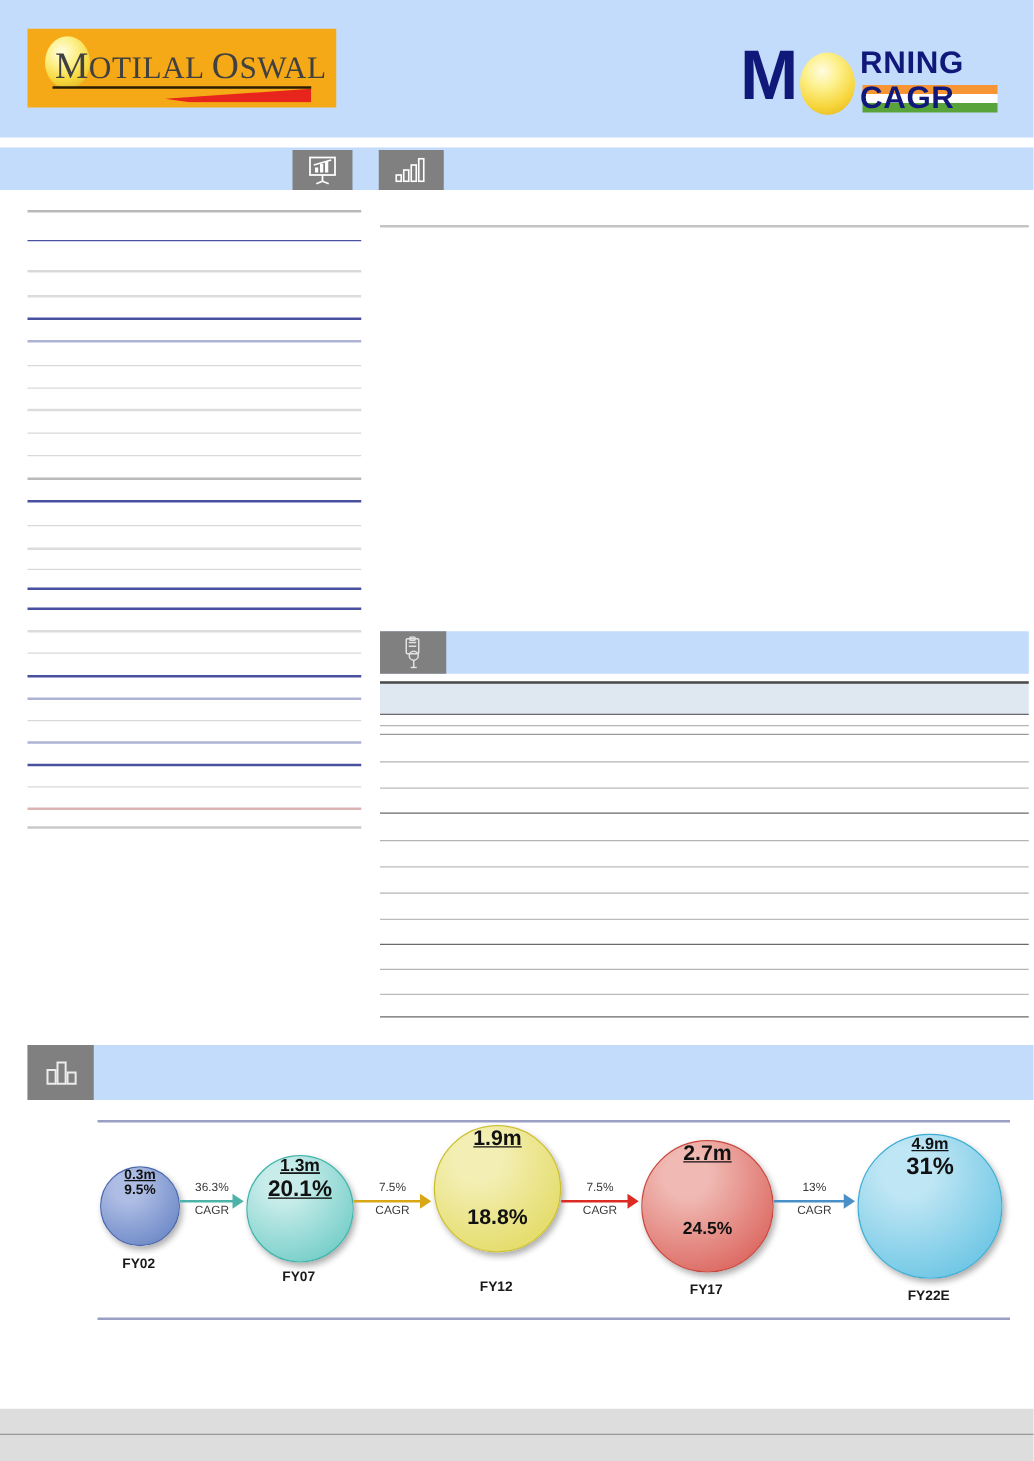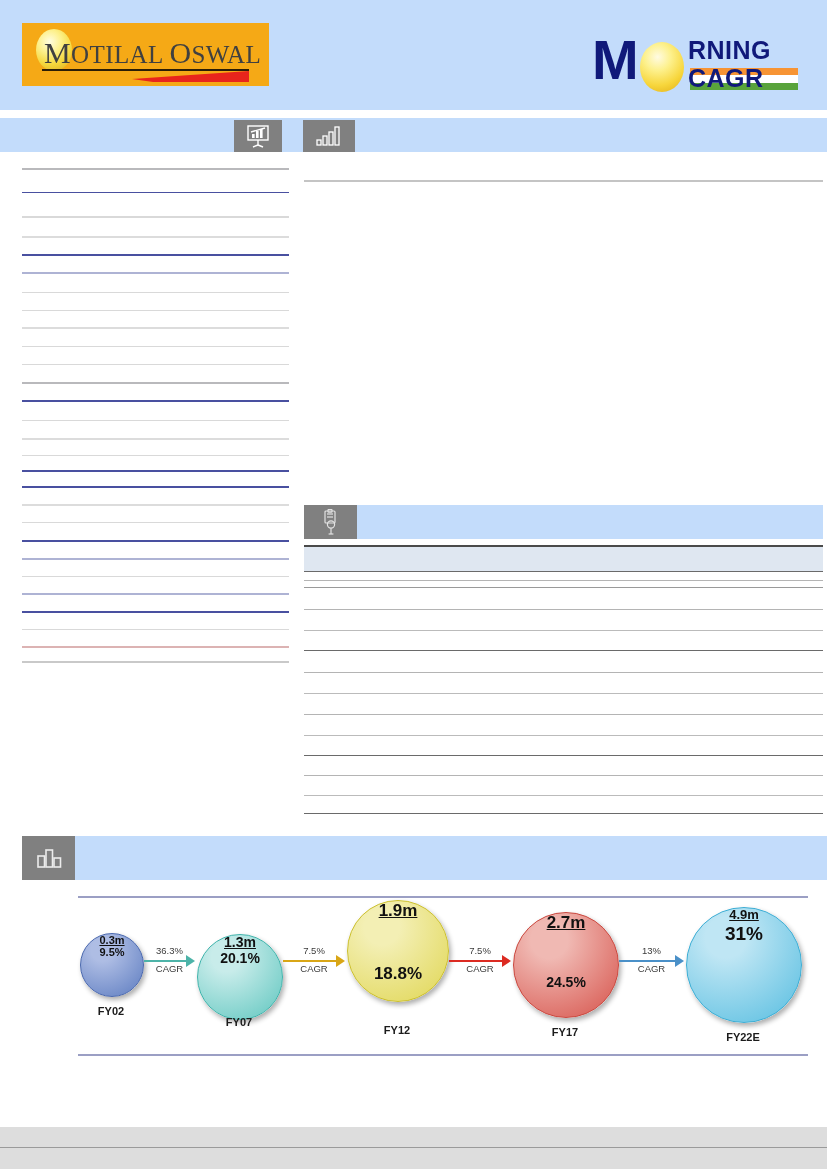--- a/index.html
+++ b/index.html
@@ -341,23 +341,23 @@
 
 <div class="chart-area">
   <div class="chart-topline"></div>
   <div class="chart-botline"></div>
   <div id="bubbles-layer">
       <div class="bubble" style="left: 2px; top: 37px; width: 62px; height: 62px; background: radial-gradient(circle at 34% 26%, rgb(174, 189, 228) 0%, rgb(174, 189, 228) 18%, rgb(93, 124, 192) 100%); border: 1px solid rgb(74, 104, 174);">
         <div class="bub-top" style="font-size: 11px;">0.3m</div>
         <div class="bub-bot" style="font-size: 11px;">9.5%</div>
       </div>
       <div class="bub-axis" style="left: -7px; width: 80px; top: 109px;">FY02</div>
-      <div class="bubble" style="left: 119px; top: 38px; width: 84px; height: 84px; background: radial-gradient(circle at 34% 26%, rgb(200, 236, 234) 0%, rgb(200, 236, 234) 18%, rgb(95, 198, 191) 100%); border: 1px solid rgb(63, 179, 171);">
+      <div class="bubble" style="left: 119px; top: 28px; width: 84px; height: 84px; background: radial-gradient(circle at 34% 26%, rgb(200, 236, 234) 0%, rgb(200, 236, 234) 18%, rgb(95, 198, 191) 100%); border: 1px solid rgb(63, 179, 171); text-decoration: underline;">
         <div class="bub-top" style="font-size: 14px;">1.3m</div>
-        <div class="bub-bot" style="font-size: 14px;">20.1%</div>
+        <div class="bub-bot" style="font-size: 18px;">20.1%</div>
       </div>
       <div class="bub-axis" style="left: 121px; width: 80px; top: 120px;">FY07</div>
       <div class="bubble" style="left: 269px; top: 4px; width: 100px; height: 100px; background: radial-gradient(circle at 34% 26%, rgb(243, 239, 180) 0%, rgb(243, 239, 180) 18%, rgb(224, 214, 83) 100%); border: 1px solid rgb(203, 191, 46); gap: 44px;">
         <div class="bub-top" style="font-size: 17px;">1.9m</div>
         <div class="bub-bot" style="font-size: 17px;">18.8%</div>
       </div>
       <div class="bub-axis" style="left: 279px; width: 80px; top: 128px;">FY12</div>
       <div class="bubble" style="left: 435px; top: 16px; width: 104px; height: 104px; background: radial-gradient(circle at 34% 26%, rgb(240, 185, 179) 0%, rgb(240, 185, 179) 18%, rgb(214, 82, 74) 100%); border: 1px solid rgb(201, 70, 61);">
         <div class="bub-top" style="font-size: 17px;">2.7m</div>
         <div class="bub-bot" style="font-size: 14px; margin-top: 43px;">24.5%</div>

